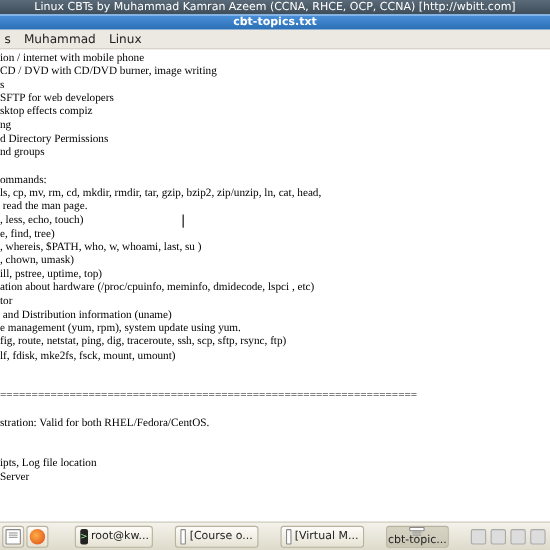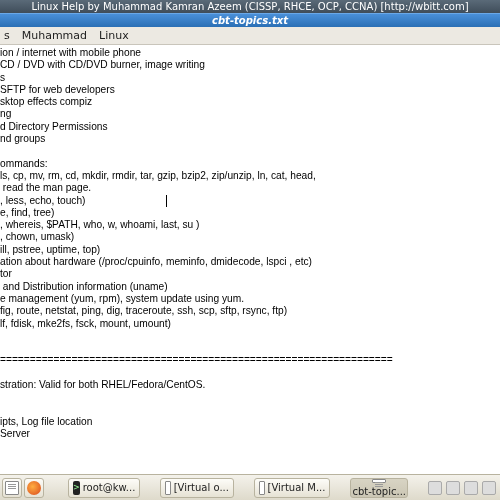--- a/index.html
+++ b/index.html
@@ -1,25 +1,25 @@
 <!DOCTYPE html>
 <html><head>
 <meta charset="utf-8">
 <style>
   * { margin:0; padding:0; box-sizing:border-box; }
   html,body { width:500px; height:500px; overflow:hidden; font-family:"DejaVu Sans",Arial,sans-serif; }
   body { background:#fff; display:flex; flex-direction:column; }
 
   .titlebar-outer { background:linear-gradient(#5a6a78,#3f4d5a); color:#fff; font-size:10px; text-align:center; padding:1px 0; }
-  .titlebar-inner { background:linear-gradient(#4a90d9,#2a6fb5); color:#fff; font-size:10px; text-align:center; padding:1px 0; font-weight:bold; border-top:1px solid #6aa8e8;font-style:italic; }
+  .titlebar-inner { background:linear-gradient(#4a90d9,#2a6fb5); color:#fff; font-size:10px; text-align:center; padding:1px 0; font-weight:bold; border-top:1px solid #6aa8e8; }
 
   .menubar { background:#ece9e2; border-bottom:1px solid #c9c5bb; display:flex; font-size:11px; padding:2px 4px; gap:12px; }
   .menubar span { color:#222; }
 
-  .editor { flex:1; background:#fff; color:#000; font-family:Liberation Sans, sans-serif; font-size:10.2px; line-height:12.3px; white-space:pre; padding:2px 0 0 0; overflow:hidden; position:relative; }
+  .editor { flex:1; background:#fff; color:#000; font-family:Liberation Serif, serif; font-size:10.2px; line-height:12.3px; white-space:pre; padding:2px 0 0 0; overflow:hidden; position:relative; }
   .cursor { position:absolute; width:1px; height:12px; background:#000; }
 
   .taskbar { height:26px; background:linear-gradient(#f4f2eb,#dedacb); border-top:1px solid #b8b39f; display:flex; align-items:center; font-size:10px; padding:0 2px; gap:20px; }
   .tb-btn { height:20px; background:linear-gradient(#fdfcf8,#e6e2d4); border:1px solid #b8b39f; border-radius:3px; display:flex; align-items:center; padding:0 4px; gap:3px; color:#222; overflow:hidden; white-space:nowrap; }
   .tb-btn.active { background:linear-gradient(#d8d4c4,#cbc6b4);flex-direction:column; }
   .ico { width:14px; height:14px; display:inline-flex; align-items:center; justify-content:center; font-size:10px; }
   .ico.ff { background:radial-gradient(circle at 40% 40%,#ffae42,#d9471a); border-radius:50%; }
   .ico.term { background:#222; border-radius:2px; }
   .ico.term::after{content:">";color:#9f9;font-size:8px;}
   .ico.doc { background:#fff; border:1px solid #888; border-radius:1px; position:relative; }
@@ -28,21 +28,21 @@
   .ico.vbox::after{content:"◧";font-size:9px;}
   .tray { margin-left:auto; display:flex; align-items:center; gap:4px; padding-right:2px; }
   .tray .ti { width:14px; height:14px; background:#ddd; border:1px solid #aaa; border-radius:2px; }
   
   .left-apps{display:flex;gap:2px;align-items:center;margin-right:4px;}
   .left-apps .app{width:20px;height:20px;border:1px solid #b8b39f;border-radius:3px;background:linear-gradient(#fdfcf8,#e6e2d4);display:flex;align-items:center;justify-content:center;}
 </style>
 </head>
 <body>
 
-<div class="titlebar-outer">Linux Help by Muhammad Kamran Azeem (CISSP, RHCE, OCP, CCNA) [http://wbitt.com]</div>
+<div class="titlebar-outer">Linux CBTs by Muhammad Kamran Azeem (CCNA, RHCE, OCP, CCNA) [http://wbitt.com]</div>
 <div class="titlebar-inner">cbt-topics.txt</div>
 
 <div class="menubar">
   <span>s</span>
   <span>Muhammad</span>
   <span>Linux</span>
 </div>
 
 <div class="editor" id="editor"><div>ion / internet with mobile phone</div><div>CD / DVD with CD/DVD burner, image writing</div><div>s</div><div>SFTP for web developers</div><div>sktop effects compiz</div><div>ng</div><div>d Directory Permissions</div><div>nd groups</div><div>&nbsp;</div><div>ommands:</div><div>ls, cp, mv, rm, cd, mkdir, rmdir, tar, gzip, bzip2, zip/unzip, ln, cat, head,</div><div> read the man page.</div><div>, less, echo, touch)</div><div>e, find, tree)</div><div>, whereis, $PATH, who, w, whoami, last, su )</div><div>, chown, umask)</div><div>ill, pstree, uptime, top)</div><div>ation about hardware (/proc/cpuinfo, meminfo, dmidecode, lspci , etc)</div><div>tor</div><div> and Distribution information (uname)</div><div>e management (yum, rpm), system update using yum.</div><div>fig, route, netstat, ping, dig, traceroute, ssh, scp, sftp, rsync, ftp)</div><div>lf, fdisk, mke2fs, fsck, mount, umount)</div><div>&nbsp;</div><div>&nbsp;</div><div>==================================================================</div><div>&nbsp;</div><div>stration: Valid for both RHEL/Fedora/CentOS.</div><div>&nbsp;</div><div>&nbsp;</div><div>ipts, Log file location</div><div>Server</div><div>&nbsp;</div><div>&nbsp;</div><div>&nbsp;</div><div class="cursor" style="top: 149.6px; left: 165.51px;"></div></div>
 
@@ -54,21 +54,21 @@
     <div class="app">
         <span class="ico ff"></span>
       </div>
   </div>
   <div class="tb-btn">
       <span class="ico term"></span>
       <span>root@kw...</span>
     </div>
   <div class="tb-btn">
       <span class="ico doc"></span>
-      <span>[Virtual o...</span>
+      <span>[Course o...</span>
     </div>
   <div class="tb-btn">
       <span class="ico doc"></span>
       <span>[Virtual M...</span>
     </div>
   <div class="tb-btn active">
       <span class="ico doc"></span>
       <span>cbt-topic...</span>
     </div>
   <div class="tray">

